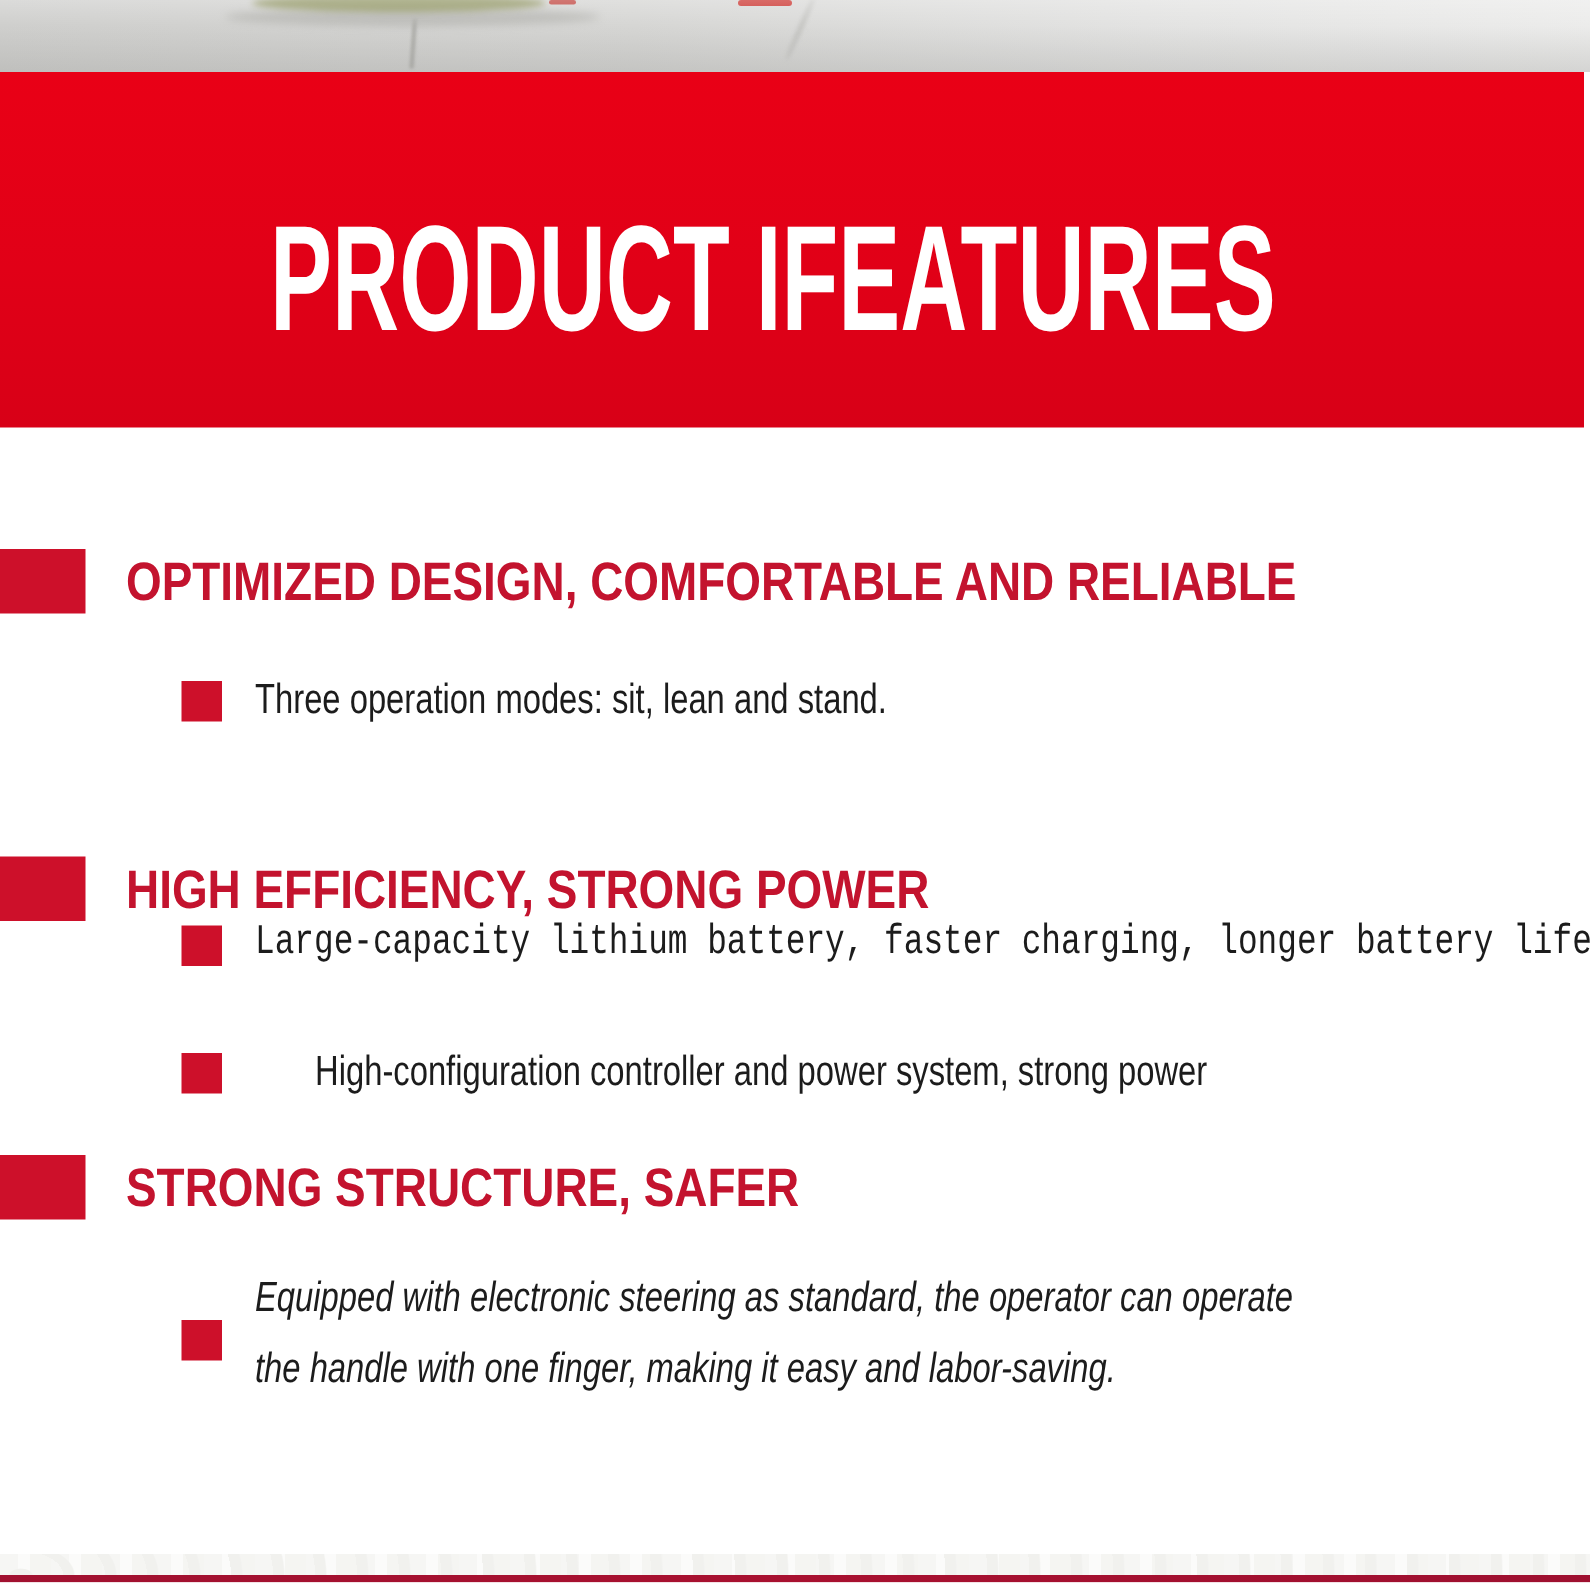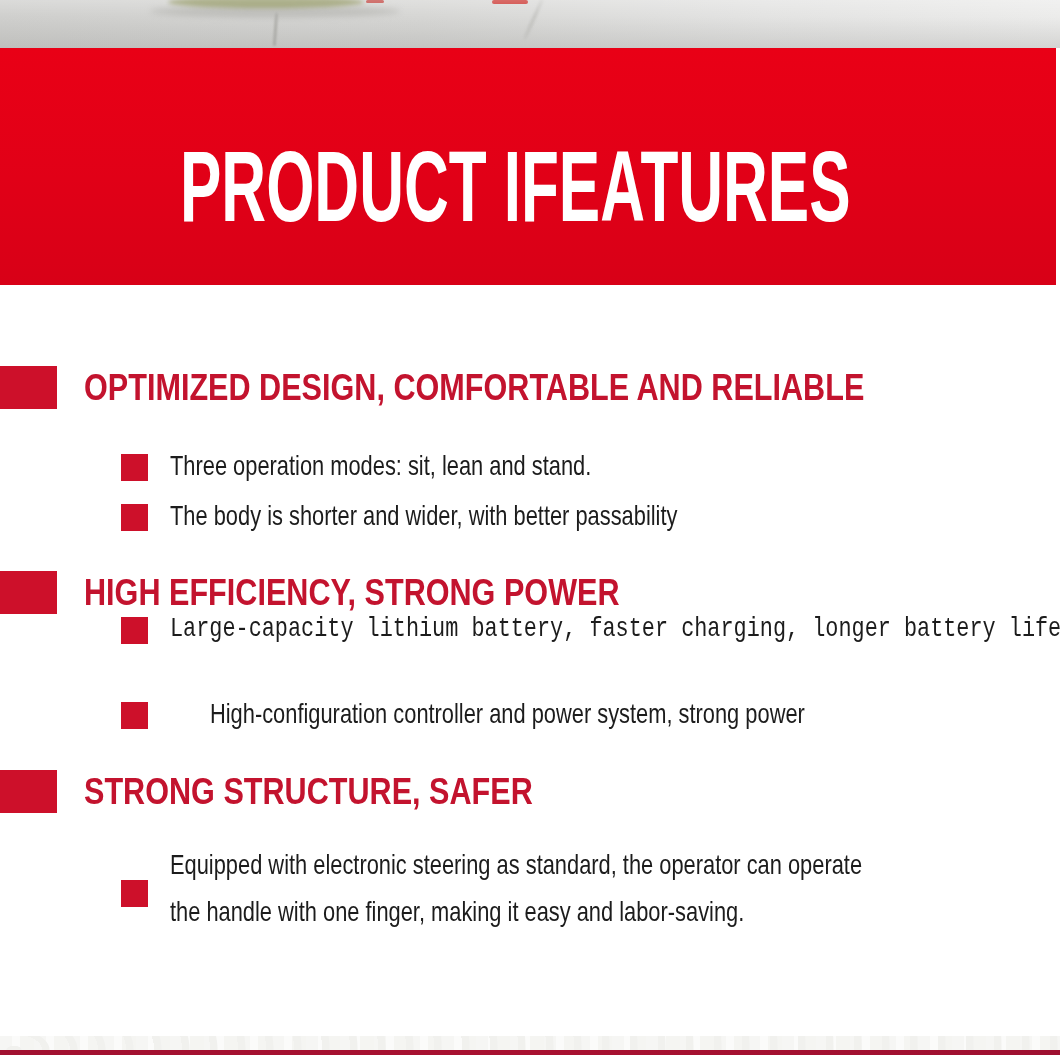--- a/index.html
+++ b/index.html
@@ -42,21 +42,21 @@
     position:absolute;left:84px;margin:0;
     color:#c3132e;font-size:36px;font-weight:700;line-height:43px;
     white-space:nowrap;transform:scaleX(.85);transform-origin:0 50%;
   }
   .sec-heading.h0{top:366px;} .sec-heading.h1{top:571px;} .sec-heading.h2{top:770px;}
   .bullet{position:absolute;left:121px;display:flex;align-items:center;}
   .bsq{flex:0 0 auto;width:27px;height:27px;background:#cd102a;margin-top:3px;}
   .btext{margin-left:22px;color:#1c1c1c;font-size:28px;font-weight:400;line-height:33px;}
   .bline{white-space:nowrap;transform:scaleX(.78);transform-origin:0 0;}
   .bullet.two .bsq{margin-top:11px;}
-  .bullet.two .btext{line-height:47px;}
+  .bullet.two .btext{line-height:47px;font-style:italic;}
   .b-s0-0{top:449px;} .b-s0-1{top:499px;}
   .b-s1-0{top:612px;font-family:Liberation Mono, monospace;} .b-s1-1{top:697px;gap:40px;}
   .b-s2-0{top:841px;} .b-s2-1{top:929px;}
   
   .watermark-band{
     position:absolute;left:0;top:1036px;width:1060px;height:14px;opacity:.55;
     background:
       repeating-radial-gradient(ellipse 16px 9px at 14px 14px,#e6e6e1 0 7px,rgba(255,255,255,0) 8px 28px),
       repeating-linear-gradient(90deg,#efefec 0 12px,#f8f8f6 12px 20px,#ededE9 20px 34px);
   }
@@ -85,26 +85,20 @@
 
   <div class="hsq h0"></div>
   <h2 class="sec-heading h0">OPTIMIZED DESIGN, COMFORTABLE AND RELIABLE</h2>
 
   <div class="bullet b-s0-0">
     <span class="bsq"></span>
     <div class="btext">
       <div class="bline">Three operation modes: sit, lean and stand.</div>
     </div>
   </div>
-  <div class="bullet b-s0-1">
-    <span class="bsq"></span>
-    <div class="btext">
-      <div class="bline">The body is shorter and wider, with better passability</div>
-    </div>
-  </div>
 
   <div class="hsq h1"></div>
   <h2 class="sec-heading h1">HIGH EFFICIENCY, STRONG POWER</h2>
 
   <div class="bullet b-s1-0">
     <span class="bsq"></span>
     <div class="btext">
       <div class="bline">Large-capacity lithium battery, faster charging, longer battery life</div>
     </div>
   </div>

